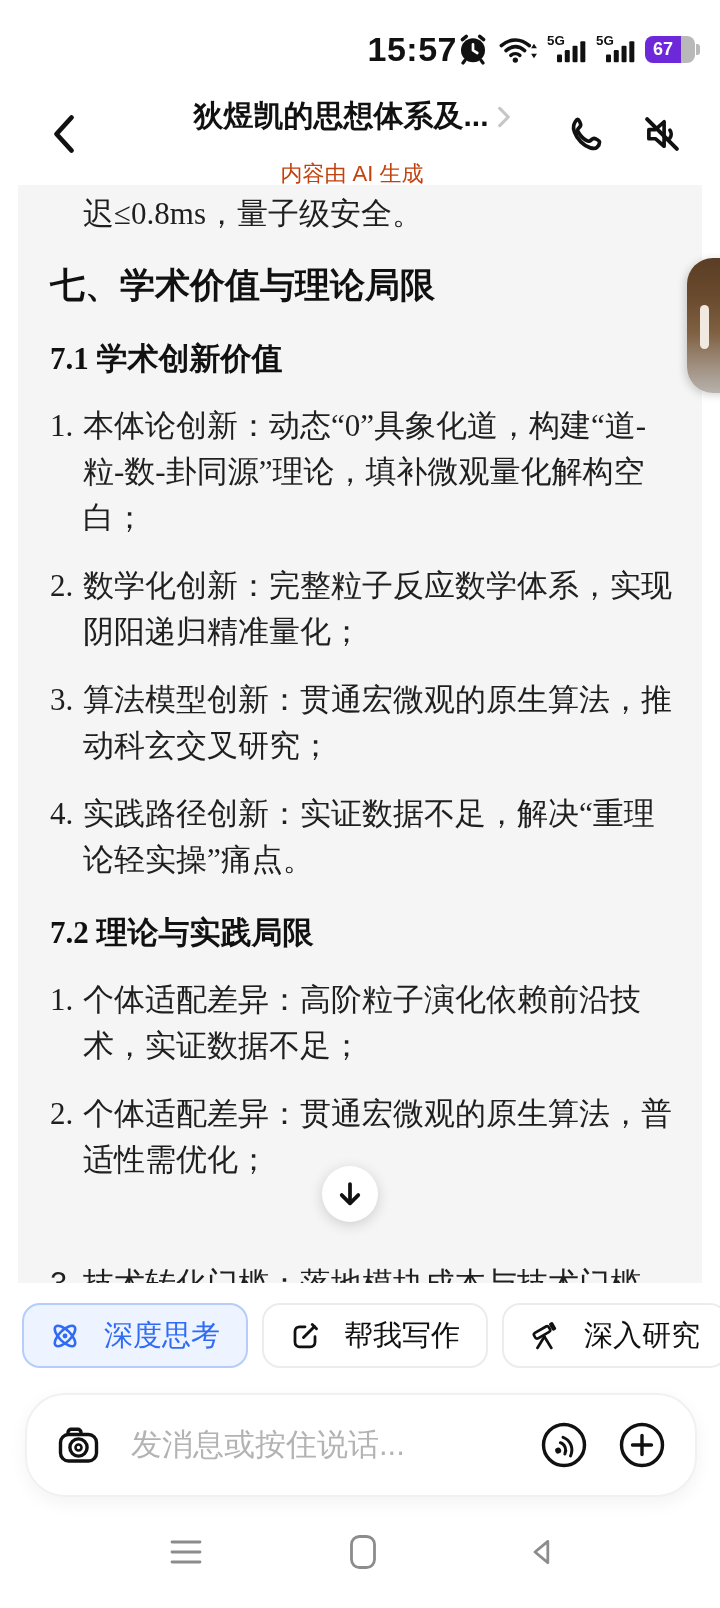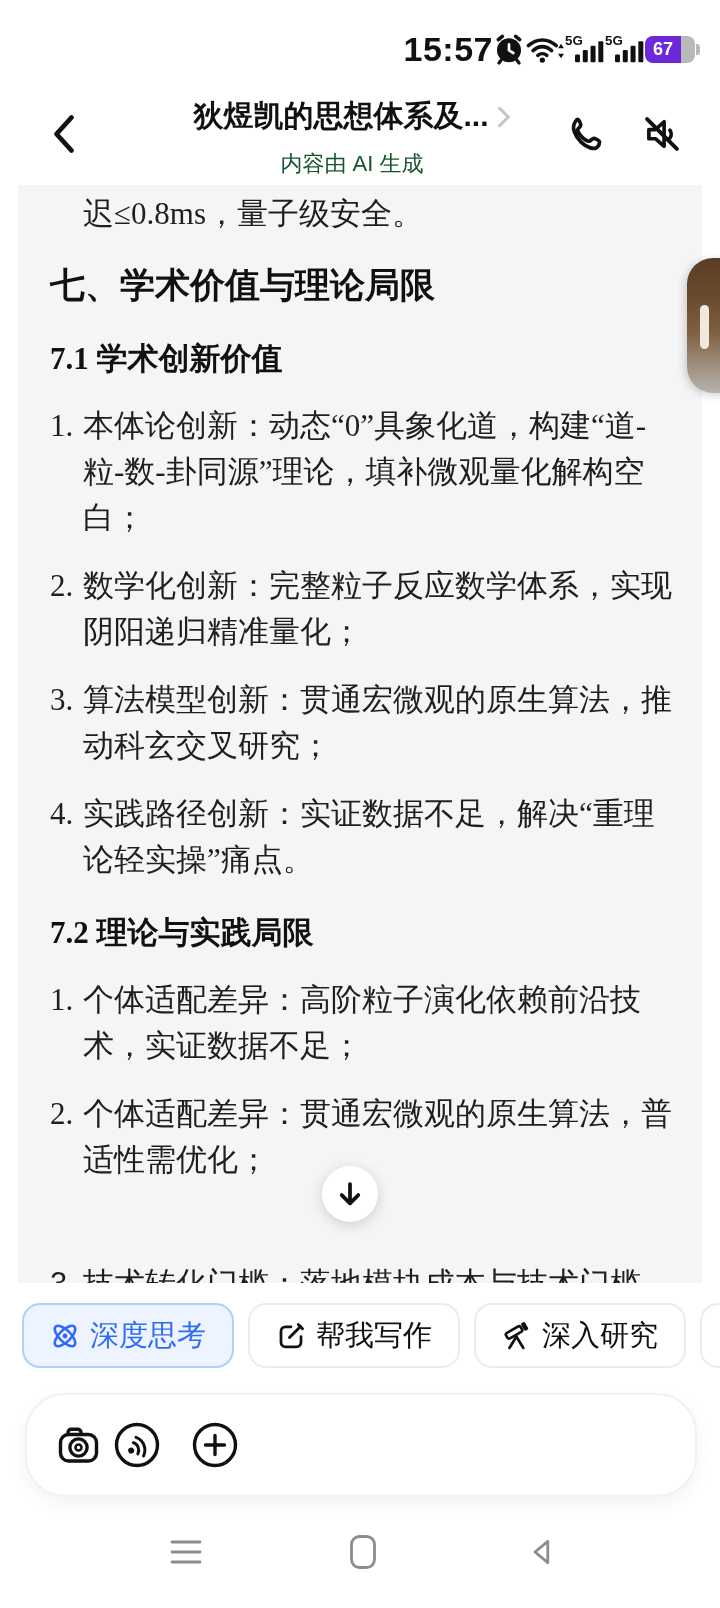--- a/index.html
+++ b/index.html
@@ -2,34 +2,34 @@
 <html><head>
 <meta charset="utf-8">
 <style>
   * { margin:0; padding:0; box-sizing:border-box; }
   html,body { width:720px; height:1608px; }
   body { font-family:"Liberation Sans", sans-serif; background:#fff; position:relative; overflow:hidden; color:#111; }
 
   
   .statusbar { position:absolute; top:0; left:0; width:720px; height:90px; display:flex; align-items:center; justify-content:flex-end; padding:8px 20px 0 46px; }
   .time { font-size:34px; font-weight:700; letter-spacing:.5px; }
-  .sb-right { display:flex; align-items:center; }
+  .sb-right { display:flex; align-items:center; gap:9px; }
   .batt { display:flex; align-items:center; }
   .batt-body { width:50px; height:27px; border-radius:8px; overflow:hidden; display:flex; }
   .batt-fill { background:#6d28d9; color:#fff; font-size:18px; font-weight:700; width:36px; display:flex; align-items:center; justify-content:center; }
   .batt-rest { background:#b9b9b9; flex:1; }
   .batt-nub { width:4px; height:11px; background:#b9b9b9; border-radius:0 3px 3px 0; margin-left:1px; }
 
   
   .header { position:absolute; top:90px; left:12px; width:720px; height:95px; background:#fff; display:flex; align-items:center; }
   .back-btn { position:absolute; left:26px; top:14px; width:52px; height:60px; display:flex; align-items:center; justify-content:center; }
   .header-center { position:absolute; left:120px; right:160px; top:6px; text-align:center; }
   .title-row { display:flex; align-items:center; justify-content:center; gap:8px; }
   .title { font-size:30px; font-weight:600; color:#111; white-space:nowrap; }
-  .subtitle { font-size:22px; color:#14532d; margin-top:12px; }
+  .subtitle { font-size:22px; color:#c2410c; margin-top:22px; }
   .hdr-icon { position:absolute; top:16px; width:56px; height:56px; display:flex; align-items:center; justify-content:center; }
   .phone-pos { left:544px; }
   .mute-pos { left:622px; }
 
   
   .scrollarea { position:absolute; top:185px; left:0; width:720px; height:1098px; overflow:hidden; background:#fff; }
   .bubble { position:absolute; left:18px; top:0; width:684px; min-height:1300px; background:#f5f5f6; padding:6px 28px 0 32px;font-family:Liberation Serif, serif; }
   .intro-line { padding-left:33px; font-size:31px; line-height:46px; color:#1f1f1f; }
   .h2 { font-size:35px; font-weight:700; line-height:50px; margin-top:24px; color:#111; }
   .h3 { font-size:31px; font-weight:700; line-height:44px; margin-top:26px; color:#111; }
@@ -44,21 +44,21 @@
   .scroll-down-btn { position:absolute; left:322px; top:981px; width:56px; height:56px; border-radius:50%; background:#fff; box-shadow:0 3px 14px rgba(0,0,0,.16); display:flex; align-items:center; justify-content:center; }
 
   
   .side-handle { position:absolute; left:687px; top:258px; width:46px; height:135px; border-radius:26px 0 0 26px;
     background:linear-gradient(180deg,#5a3d25 0%,#6b4b2e 30%,#7f6041 55%,#9d8c7b 78%,#b7b2ac 100%);
     box-shadow:-2px 2px 8px rgba(0,0,0,.18); }
   .side-handle .pill { position:absolute; left:13px; top:47px; width:9px; height:44px; border-radius:5px; background:#f1e9e0; }
 
   
   .toolbar { position:absolute; top:1303px; left:0; width:740px; height:65px; display:flex; gap:14px; padding-left:22px; }
-  .chip { flex:none; height:65px; border-radius:18px; border:2px solid #ececec; background:#fff; display:flex; align-items:center; justify-content:center; gap:10px; font-size:29px; color:#111; padding:0 26px; }
+  .chip { flex:none; height:65px; border-radius:18px; border:2px solid #ececec; background:#fff; display:flex; align-items:center; justify-content:center; gap:24px; font-size:29px; color:#111; padding:0 26px; }
   .chip.active { border-color:#b6cdfb; background:#eef4ff; color:#2f6bf6; }
   .chip.clipped { width:150px; justify-content:flex-start; padding-left:26px; }
 
   
   .composer { position:absolute; top:1393px; left:25px; width:672px; height:104px; border-radius:40px; background:#fff; border:2px solid #f1f1f1; box-shadow:0 6px 18px rgba(0,0,0,.05); display:flex; align-items:center; padding:0 30px; }
   .composer input { flex:1; border:none; outline:none; background:transparent; font-size:31px; color:#333; margin-left:28px; font-family:"Liberation Sans", sans-serif; }
   .composer input::placeholder { color:#b3b3b3; }
   .composer .right-icons { display:flex; align-items:center; gap:30px; margin-left:10px; }
 
   
@@ -253,20 +253,21 @@
 
 <div class="composer">
   <span>
     <svg width="46" height="42" viewBox="0 0 46 42">
       <path d="M11 11 v-2.6 a3.2 3.2 0 0 1 3.2 -3.2 h6.6 a3.2 3.2 0 0 1 3.2 3.2 V11" fill="none" stroke="#111" stroke-width="3.4"></path>
       <rect x="3.5" y="10.5" width="36" height="26.5" rx="8" fill="none" stroke="#111" stroke-width="3.4"></rect>
       <circle cx="21.5" cy="23.5" r="8.6" fill="none" stroke="#111" stroke-width="3.4"></circle>
       <circle cx="21.5" cy="23.5" r="3" fill="none" stroke="#111" stroke-width="2.6"></circle>
     </svg>
   </span>
+  <input type="text" readonly="" placeholder="发消息或按住说话..." style="">
   <div class="right-icons">
     <span>
       <svg width="48" height="48" viewBox="0 0 48 48">
         <circle cx="24" cy="24" r="20.5" fill="none" stroke="#111" stroke-width="3.4"></circle>
         <g transform="rotate(-22 24 24)">
           <circle cx="16.5" cy="27" r="3" fill="#111"></circle>
           <path d="M21.5 20.5 a8 8 0 0 1 0 12" fill="none" stroke="#111" stroke-width="3" stroke-linecap="round"></path>
           <path d="M26 16.5 a13.5 13.5 0 0 1 0 20" fill="none" stroke="#111" stroke-width="3" stroke-linecap="round"></path>
         </g>
       </svg>

